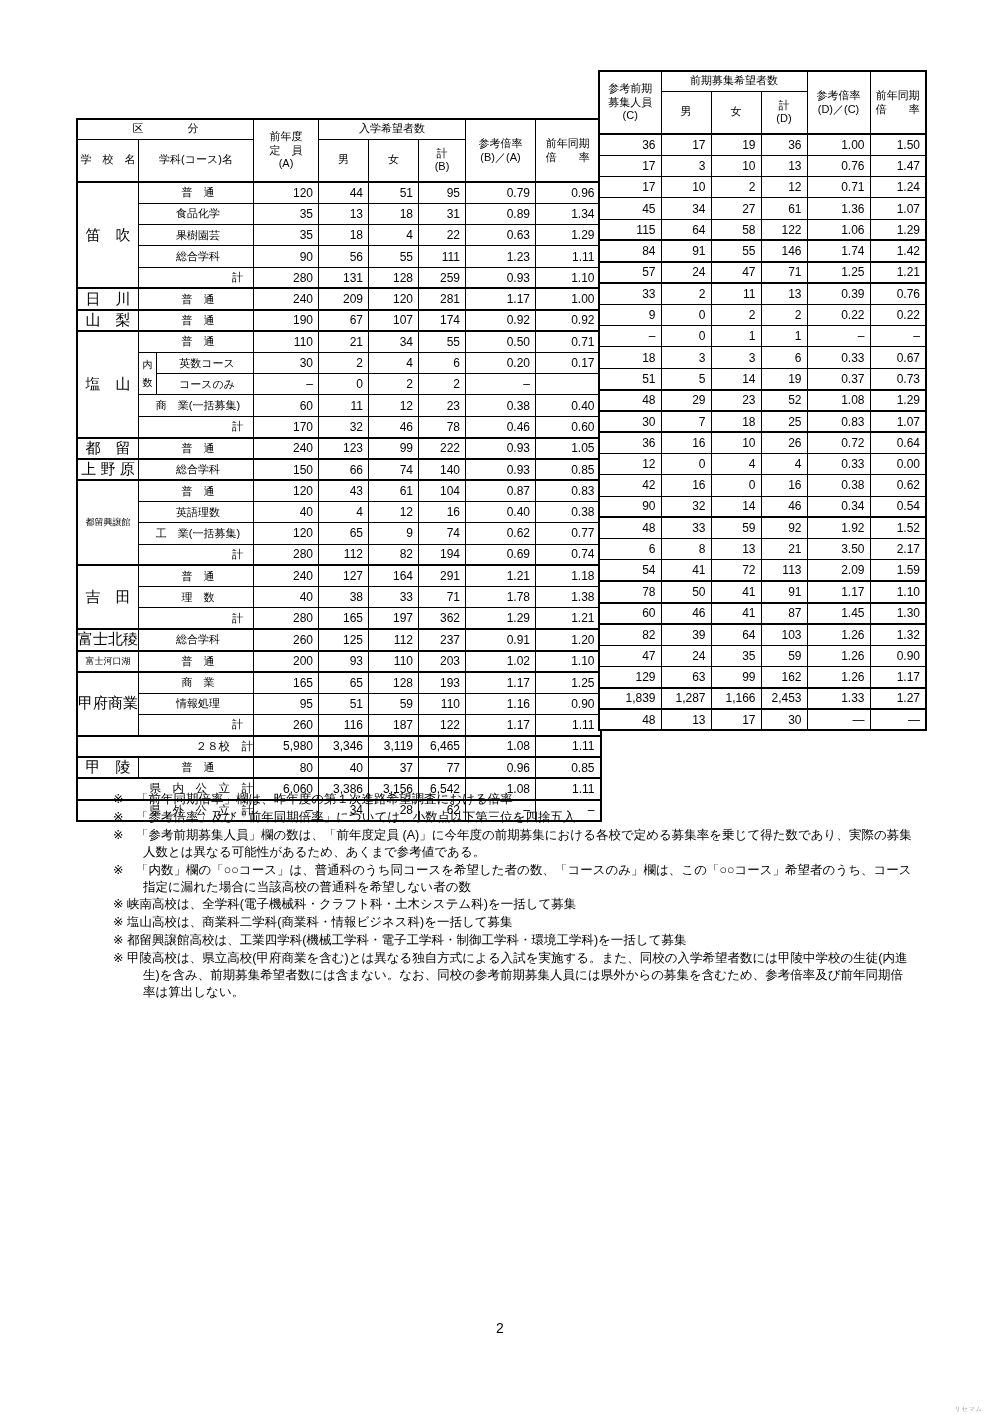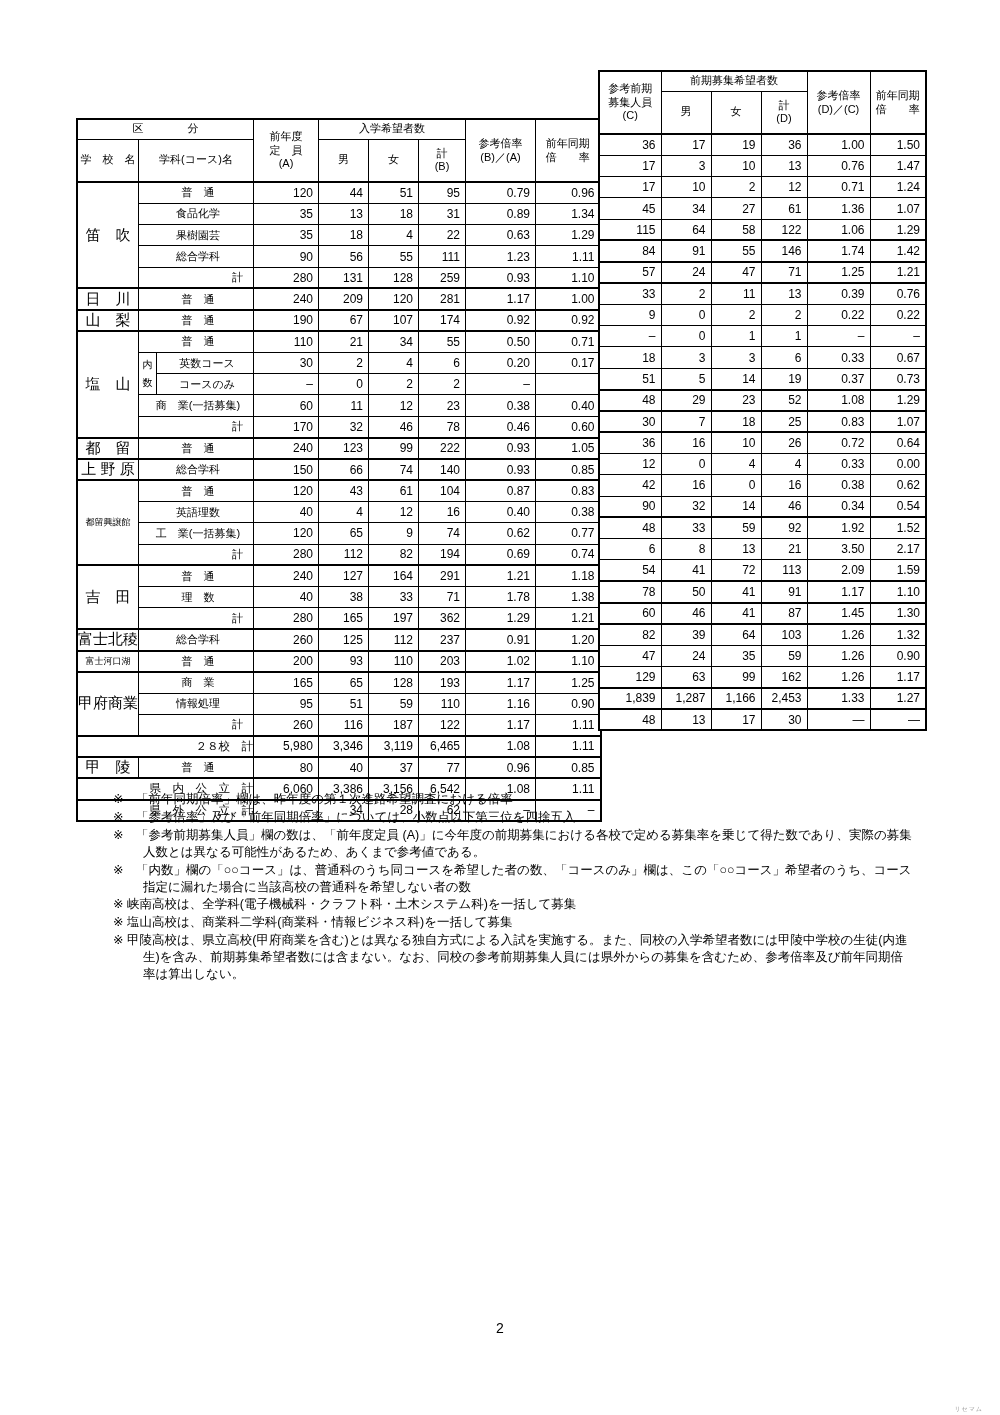--- a/index.html
+++ b/index.html
@@ -617,20 +617,21 @@
       </tbody>
     </table>
 
   <div id="footnotes">
       <p class="fn">※　「前年同期倍率」欄は、昨年度の第１次進路希望調査における倍率</p>
       <p class="fn">※　「参考倍率」及び「前年同期倍率」については、小数点以下第三位を四捨五入</p>
       <p class="fn">※　「参考前期募集人員」欄の数は、「前年度定員 (A)」に今年度の前期募集における各校で定める募集率を乗じて得た数であり、実際の募集人数とは異なる可能性があるため、あくまで参考値である。</p>
       <p class="fn">※　「内数」欄の「○○コース」は、普通科のうち同コースを希望した者の数、「コースのみ」欄は、この「○○コース」希望者のうち、コース指定に漏れた場合に当該高校の普通科を希望しない者の数</p>
       <p class="fn">※ 峡南高校は、全学科(電子機械科・クラフト科・土木システム科)を一括して募集</p>
       <p class="fn">※ 塩山高校は、商業科二学科(商業科・情報ビジネス科)を一括して募集</p>
+      <p class="fn">※ 都留興譲館高校は、工業四学科(機械工学科・電子工学科・制御工学科・環境工学科)を一括して募集</p>
       <p class="fn">※ 甲陵高校は、県立高校(甲府商業を含む)とは異なる独自方式による入試を実施する。また、同校の入学希望者数には甲陵中学校の生徒(内進生)を含み、前期募集希望者数には含まない。なお、同校の参考前期募集人員には県外からの募集を含むため、参考倍率及び前年同期倍率は算出しない。</p>
     </div>
 
   <div id="page-num">2</div>
 
   <div id="logo">
     <span>ReseMom.</span>
     <span class="ruby">リセマム</span>
   </div>
 

